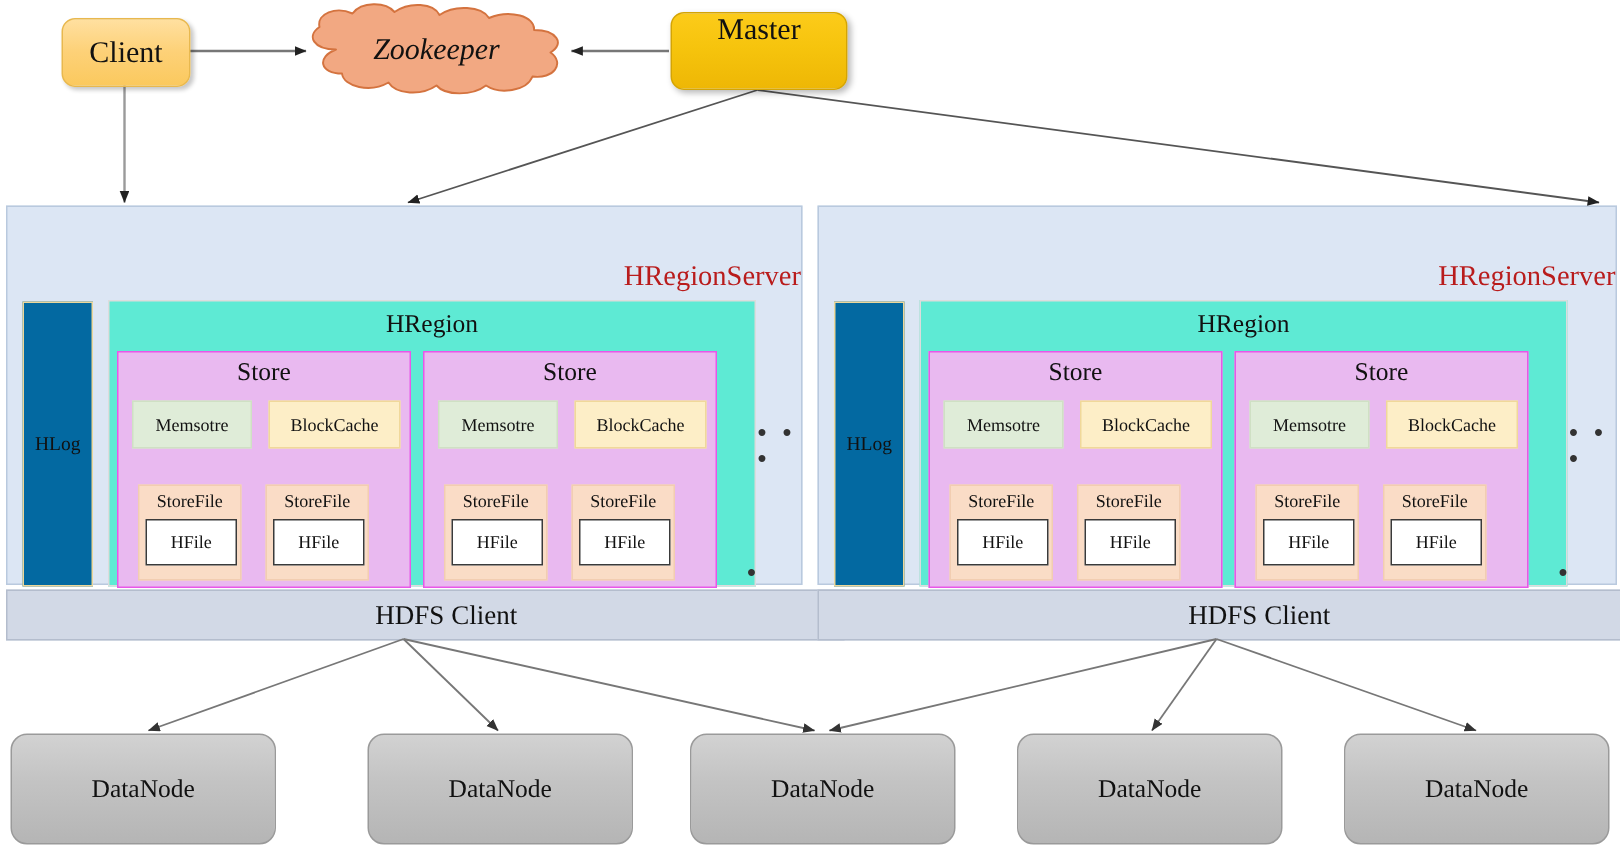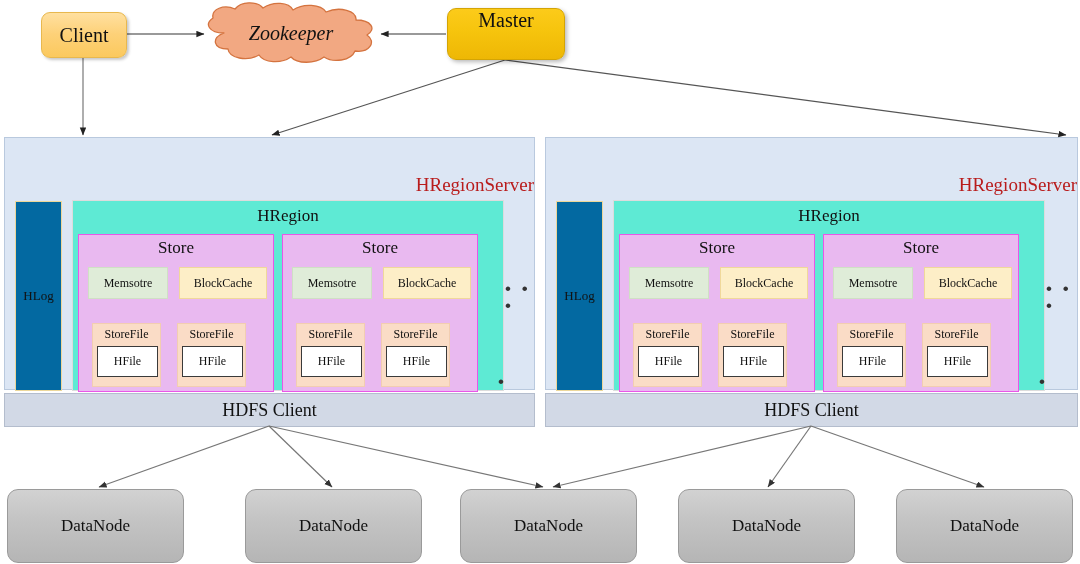--- a/index.html
+++ b/index.html
@@ -196,20 +196,21 @@
   
   .hdfs {
     position: absolute;
     top: 393px;
     height: 32px;
     background: #d2d9e6;
     border: 1px solid #b4bdcd;
     display: flex; align-items: center; justify-content: center;
     font-size: 18px; color: #111;
     z-index: 10;
+    padding-left: 28px;
   }
   .hdfs-left  { left: 4px;   width: 529px; }
   .hdfs-right { left: 545px; width: 531px; }
 
   
   .datanode {
     position: absolute;
     top: 489px;
     width: 175px; height: 72px;
     border-radius: 11px;

